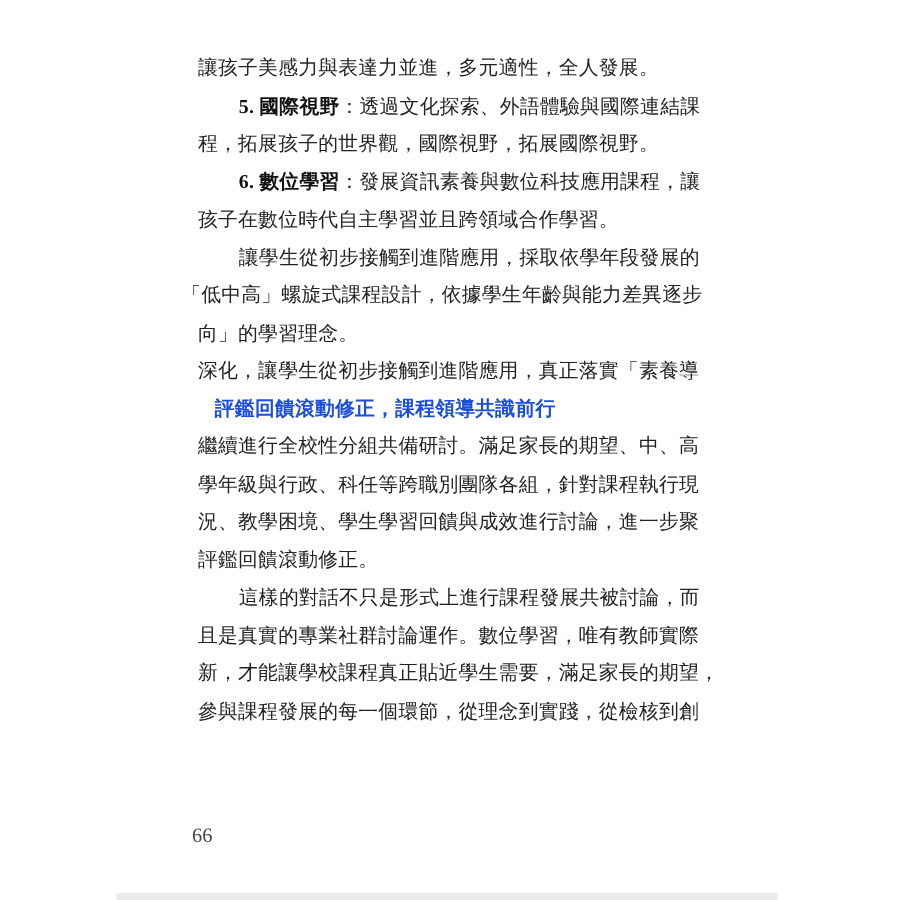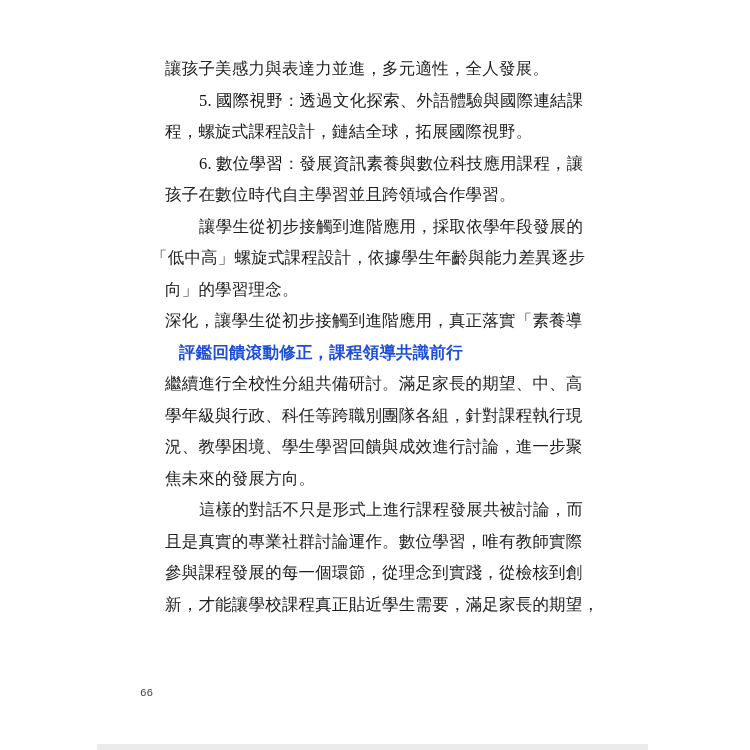--- a/index.html
+++ b/index.html
@@ -11,74 +11,73 @@
   .page {
     position: relative;
     width: 750px;
     height: 750px;
     background: #ffffff;
     overflow: hidden;
   }
   .text-block {
     position: absolute;
     left: 165px;
-    top: 53px;
+    top: 41px;
     width: 440px;
     font-size: 16.5px;
     color: #222222;
   }
   .line {
     height: 31.5px;
     line-height: 31.5px;
     white-space: nowrap;
     letter-spacing: 0.2px;
   }
   .line.para   { text-indent: 34px; }   
   .line.hang   { text-indent: -14px; }  
   .line.heading{
     text-indent: 14px;
     font-weight: bold;
     color: #1d4ed8;
   }
-  .b { font-weight: normal; color: #111111; text-align: center; }
+  .b { font-weight: bold; color: #111111; text-align: center; }
   .page-number {
     position: absolute;
-    left: 140px;
+    left: 160px;
     top: 687px;
-    font-size: 11px;
+    font-size: 17px;
     color: #444444;
-    font-family: Liberation Mono, monospace;
   }
   .footer-bar {
     position: absolute;
     left: 97px;
     top: 744px;
     width: 551px;
     height: 6px;
   }
 </style>
 </head>
 <body>
 
 <div class="page" lang="zh-Hant" style="background: rgb(255, 255, 255);">
   <div class="text-block" id="text-block">
       <div class="line none"><span>讓孩子美感力與表達力並進，多元適性，全人發展。</span></div>
       <div class="line para"><span class="b">5. 國際視野</span><span>：透過文化探索、外語體驗與國際連結課</span></div>
-      <div class="line none"><span>程，螺旋式課程設計，鏈結全球，拓展國際視野。</span></div>
+      <div class="line none"><span>程，拓展孩子的世界觀，國際視野，拓展國際視野。</span></div>
       <div class="line para"><span class="b">6. 數位學習</span><span>：發展資訊素養與數位科技應用課程，讓</span></div>
       <div class="line none"><span>孩子在數位時代自主學習並且跨領域合作學習。</span></div>
       <div class="line para"><span>讓學生從初步接觸到進階應用，採取依學年段發展的</span></div>
       <div class="line hang"><span>「低中高」螺旋式課程設計，依據學生年齡與能力差異逐步</span></div>
       <div class="line none"><span>向」的學習理念。</span></div>
       <div class="line none"><span>深化，讓學生從初步接觸到進階應用，真正落實「素養導</span></div>
       <div class="line heading heading"><span>評鑑回饋滾動修正，課程領導共識前行</span></div>
       <div class="line none"><span>繼續進行全校性分組共備研討。滿足家長的期望、中、高</span></div>
       <div class="line none"><span>學年級與行政、科任等跨職別團隊各組，針對課程執行現</span></div>
       <div class="line none"><span>況、教學困境、學生學習回饋與成效進行討論，進一步聚</span></div>
-      <div class="line none"><span>焦未來的發展方向。</span></div>
+      <div class="line none"><span>評鑑回饋滾動修正。</span></div>
       <div class="line para"><span>這樣的對話不只是形式上進行課程發展共被討論，而</span></div>
       <div class="line none"><span>且是真實的專業社群討論運作。數位學習，唯有教師實際</span></div>
+      <div class="line none"><span>新，才能讓學校課程真正貼近學生需要，滿足家長的期望，</span></div>
       <div class="line none"><span>參與課程發展的每一個環節，從理念到實踐，從檢核到創</span></div>
-      <div class="line none"><span>新，才能讓學校課程真正貼近學生需要，滿足家長的期望，</span></div>
     </div>
   <div class="page-number">66</div>
   <div class="footer-bar" id="footer-bar" style="background: rgb(235, 235, 235);"></div>
 </div>
 
 </body></html>

